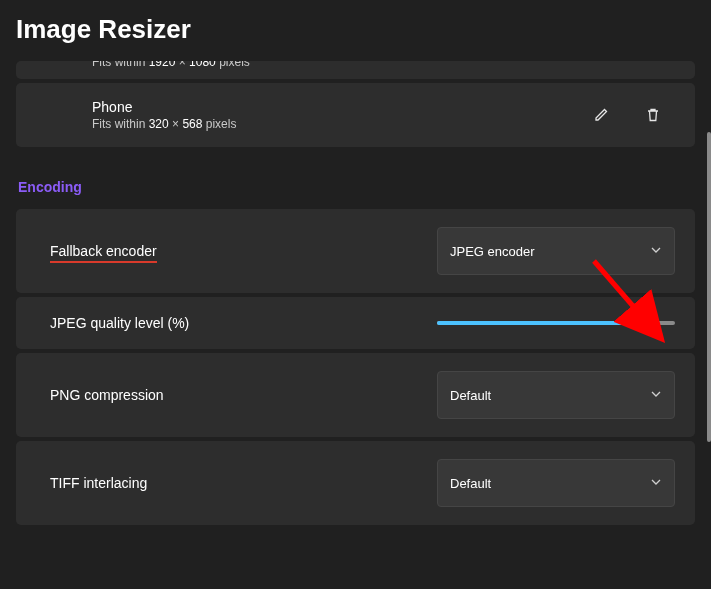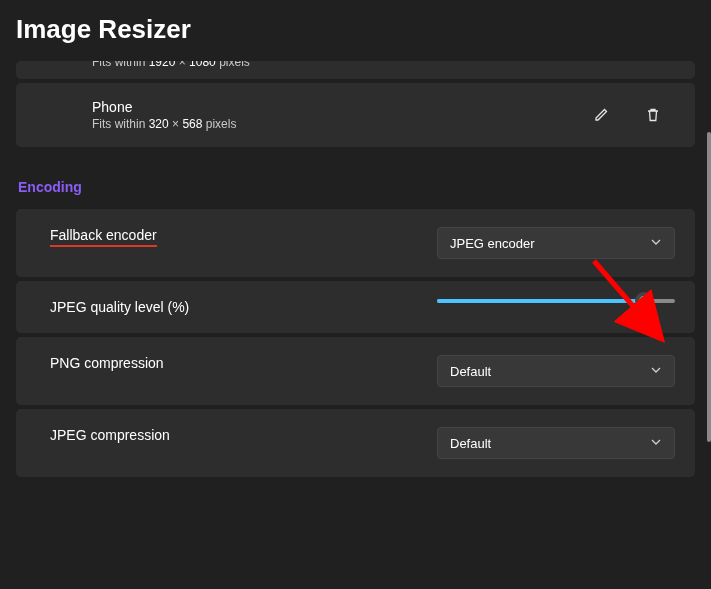--- a/index.html
+++ b/index.html
@@ -76,34 +76,34 @@
     font-weight: 600;
     color: #8b5cf6;
     margin: 32px 0 14px 2px;
   }
   .row {
     background: #2d2d2d;
     border-radius: 5px;
     margin-bottom: 4px;
     padding: 18px 20px 18px 34px;
     display: flex;
-    align-items: flex-start;
+    align-items: center;
     justify-content: space-between;
   }
   .row-label {
     font-size: 14px;
     color: #fff;
   }
   .underline {
     border-bottom: 2px solid #d93a2b;
     padding-bottom: 2px;
   }
   .dropdown {
     width: 238px;
-    height: 32px;
+    height: 48px;
     background: #383838;
     border: 1px solid #454545;
     border-radius: 4px;
     display: flex;
     align-items: center;
     justify-content: space-between;
     padding: 0 12px;
     font-size: 13px;
     color: #fff;
     cursor: pointer;
@@ -221,21 +221,21 @@
       <span>Default</span>
       <span class="chev">
         <svg width="12" height="12" viewBox="0 0 12 12" fill="none" stroke="currentColor" stroke-width="1.3">
             <path d="M2 4l4 4 4-4"></path>
           </svg>
       </span>
     </div>
   </div>
 
   <div class="row">
-    <div class="row-label">JPEG compression</div>
+    <div class="row-label">TIFF interlacing</div>
     <div class="dropdown">
       <span>Default</span>
       <span class="chev">
         <svg width="12" height="12" viewBox="0 0 12 12" fill="none" stroke="currentColor" stroke-width="1.3">
             <path d="M2 4l4 4 4-4"></path>
           </svg>
       </span>
     </div>
   </div>
 

